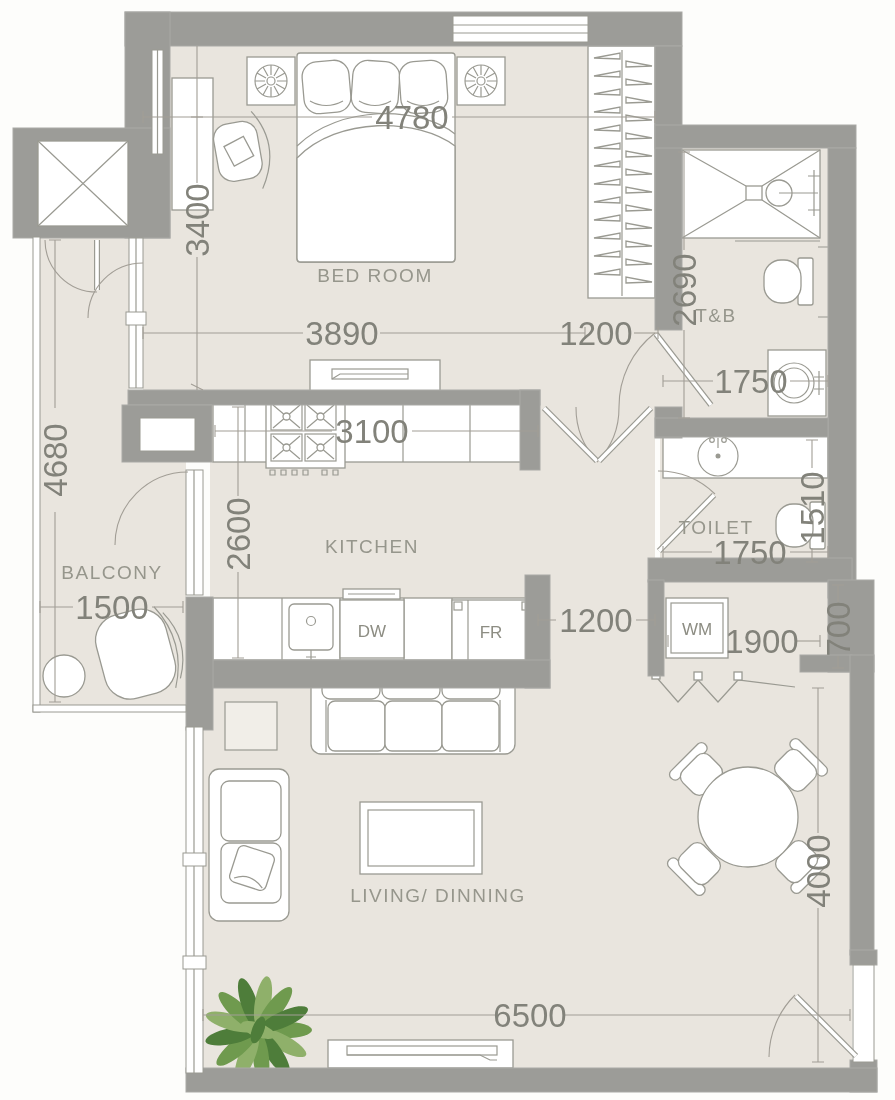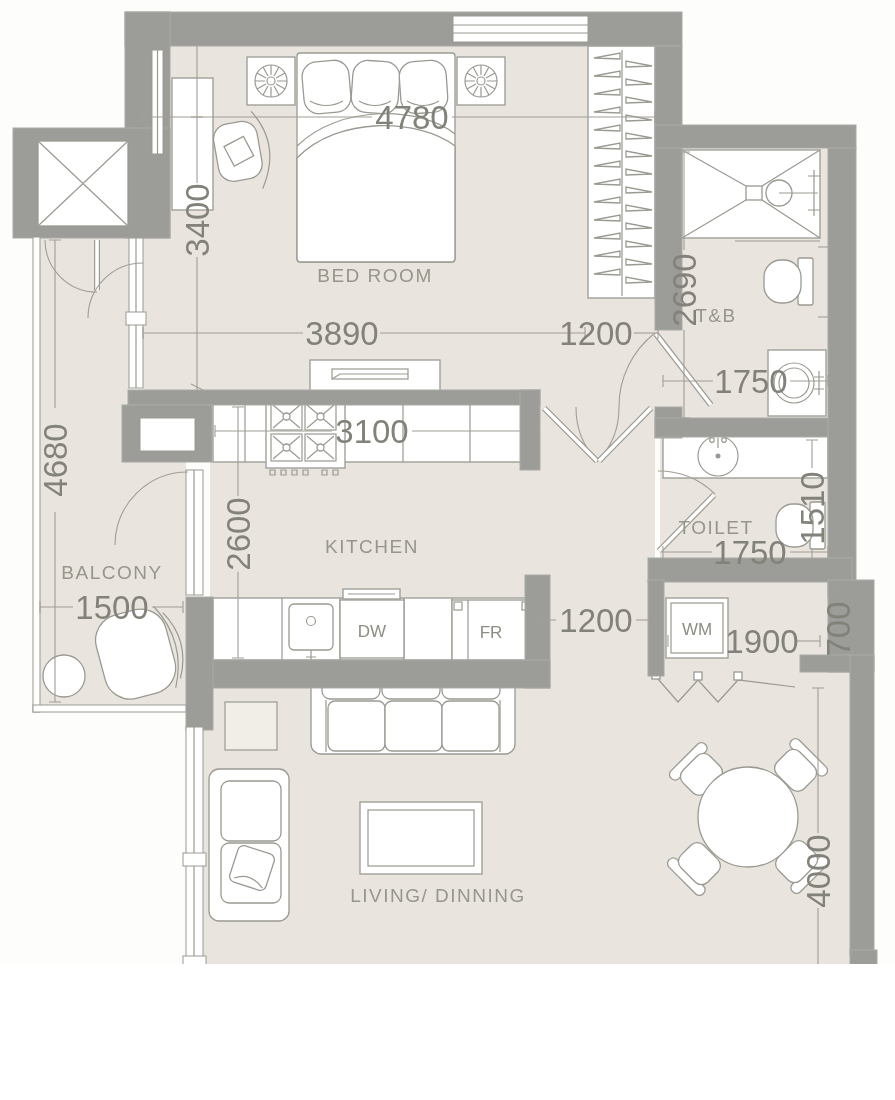--- a/index.html
+++ b/index.html
@@ -1,16 +1,16 @@
 <!DOCTYPE html>
 <html style="--wall: #9c9c98; --wall_edge: #a9a9a5; --floor: #e9e5de; --line: #9a9a92; --dim: #a29e96; --text: #82827a; --room_text: #96968c; --plant_dark: #4e7d3a; --plant_mid: #6f9a4e; --plant_light: #8fb06a;"><head>
 <meta charset="utf-8">
 <style>
   html,body{margin:0;padding:0;background:#ffffff;}
-  .stage{position:relative;width:895px;height:964px;background:#fdfdfb;overflow:hidden;
+  .stage{position:relative;width:895px;height:1100px;background:#fdfdfb;overflow:hidden;
          font-family:"Liberation Sans",sans-serif;}
   svg{display:block}
   .wall{fill:var(--wall,#9c9c98);stroke:var(--wall_edge,#abab a6);stroke-width:0}
   .wall{stroke:var(--wall_edge,#ababa6);stroke-width:1}
   .floor{fill:var(--floor,#e9e5de);stroke:none}
   .furn{fill:#ffffff;stroke:var(--line,#9a9a92);stroke-width:1.3}
   .furn2{fill:#f1eee8;stroke:var(--line,#9a9a92);stroke-width:1.2}
   .ln{fill:none;stroke:var(--line,#9a9a92);stroke-width:1.2}
   .win{fill:#ffffff;stroke:var(--line,#9a9a92);stroke-width:1}
   .dim{fill:none;stroke:var(--dim,#a29e96);stroke-width:1.1}

